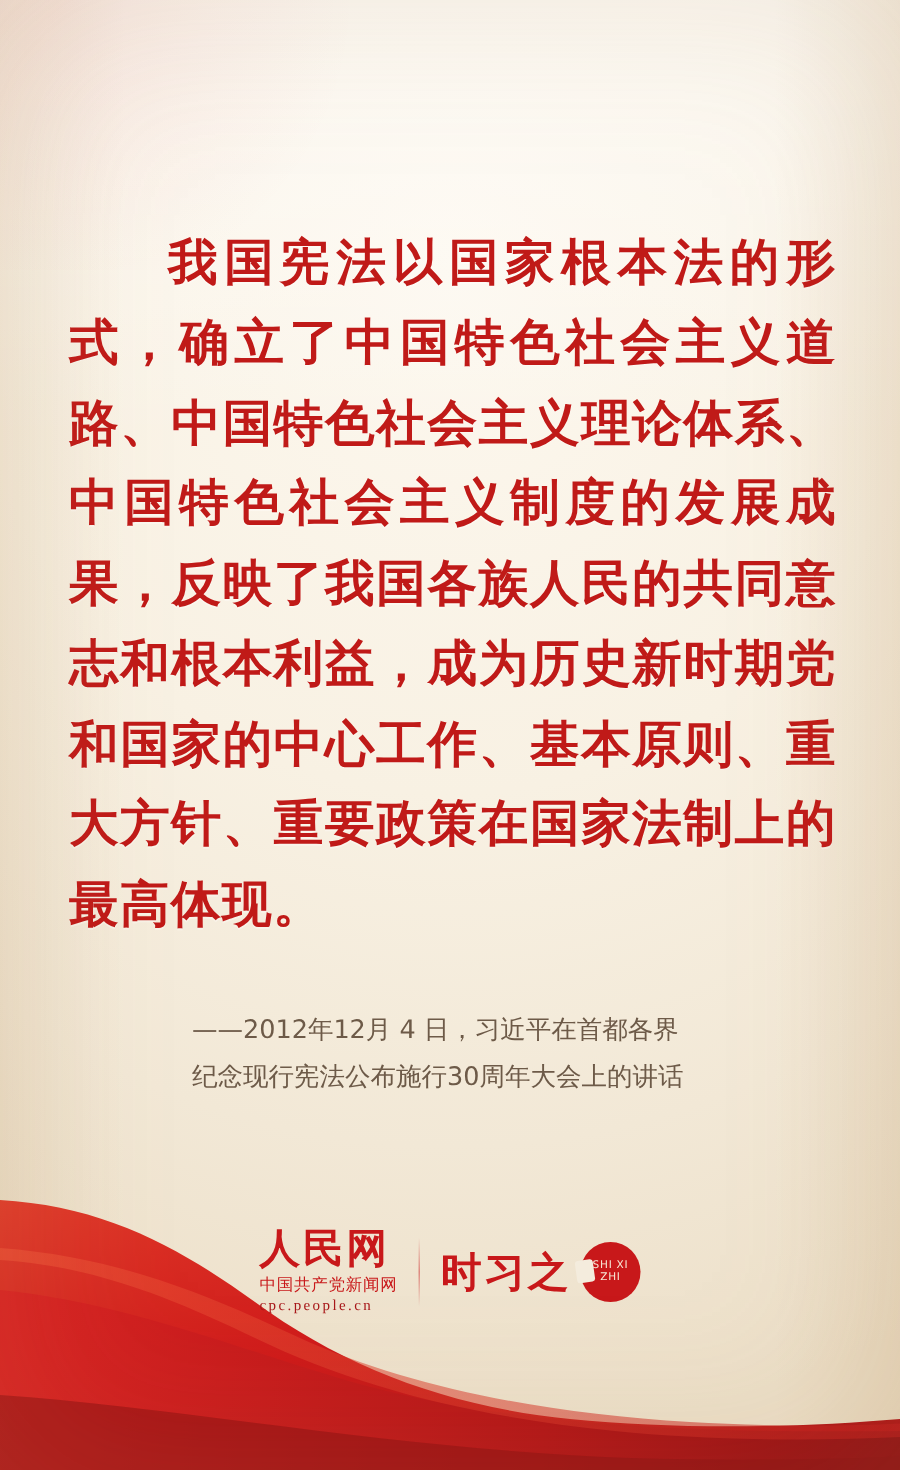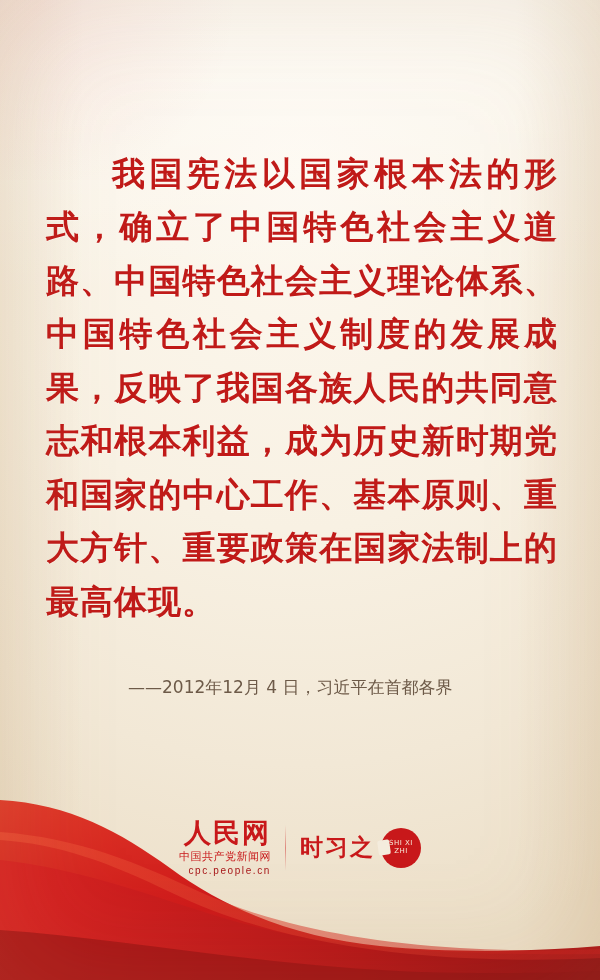--- a/index.html
+++ b/index.html
@@ -45,21 +45,21 @@
     background: radial-gradient(circle at 30% 30%, rgba(203,40,40,0.08), rgba(203,40,40,0) 70%);
     pointer-events: none;
   }
 
   .quote {
     position: absolute;
     left: 46px;
     top: 150px;
     width: 512px;
     color: #c01a18;
-    font-family: Liberation Mono, monospace;
+    font-family: Liberation Serif, serif;
     font-weight: 700;
     font-size: 33px;
     line-height: 1.62;
     letter-spacing: 1px;
     text-indent: 66px;
     text-align: justify;
     text-shadow: 0 1px 0 rgba(255,255,255,0.35);
   }
 
   .attribution {
@@ -94,63 +94,63 @@
     position: absolute;
     left: 0;
     bottom: 104px;
     width: 600px;
     display: flex;
     align-items: center;
     justify-content: center;
     gap: 14px;
   }
   .brand-left {
-    text-align: right;
+    text-align: left;
     line-height: 1;
   }
   .brand-title {
     color: #c8181a;
     font-family: "DejaVu Serif", "Liberation Serif", serif;
     font-weight: 700;
     font-size: 27px;
     letter-spacing: 2px;
     display: block;
   }
   .brand-sub {
     color: #c8181a;
     font-family: "DejaVu Sans", "Liberation Sans", sans-serif;
     font-size: 11px;
     letter-spacing: 0.5px;
     display: block;
     margin-top: 5px;
   }
   .brand-url {
     color: #a8181a;
-    font-family: Liberation Sans, sans-serif;
+    font-family: Liberation Serif, serif;
     font-size: 10px;
     letter-spacing: 1.6px;
     display: block;
     margin-top: 4px;
   }
   .divider {
     width: 1px;
     height: 46px;
     background: linear-gradient(180deg, rgba(200,24,26,0) 0%, rgba(200,24,26,0.45) 50%, rgba(200,24,26,0) 100%);
   }
   .brand-right {
     display: flex;
     align-items: center;
     gap: 6px;
     position: relative;
   }
   .brand-right-title {
     color: #c8181a;
     font-family: Liberation Sans, sans-serif;
     font-weight: 700;
-    font-size: 23px;
+    font-size: 27px;
     letter-spacing: 2px;
   }
   .seal {
     position: relative;
     width: 40px;
     height: 40px;
     border-radius: 50%;
     background: #c8181a;
     display: flex;
     align-items: center;
@@ -179,20 +179,21 @@
 
 <div class="poster">
 
   <div class="texture"></div>
   <div class="top-wash"></div>
 
   <div class="quote">我国宪法以国家根本法的形式，确立了中国特色社会主义道路、中国特色社会主义理论体系、中国特色社会主义制度的发展成果，反映了我国各族人民的共同意志和根本利益，成为历史新时期党和国家的中心工作、基本原则、重大方针、重要政策在国家法制上的最高体现。</div>
 
   <div class="attribution">
     <span class="line">——2012年12月 4 日，习近平在首都各界</span>
+    <span class="line">纪念现行宪法公布施行30周年大会上的讲话</span>
   </div>
 
   <div class="ribbon-wrap">
     <svg viewBox="0 0 600 240" preserveAspectRatio="none">
       <defs>
         <linearGradient id="rg1" x1="0" y1="0" x2="1" y2="1">
           <stop offset="0%" stop-color="#e03a2a"></stop>
           <stop offset="45%" stop-color="#cf1a1a"></stop>
           <stop offset="100%" stop-color="#a51113"></stop>
         </linearGradient>

